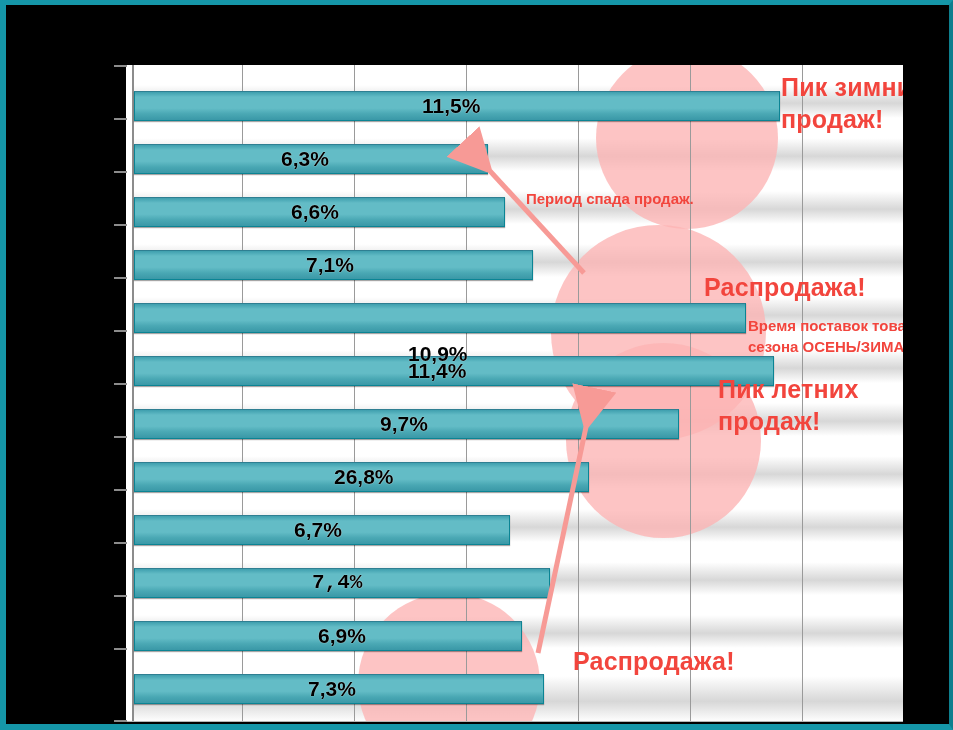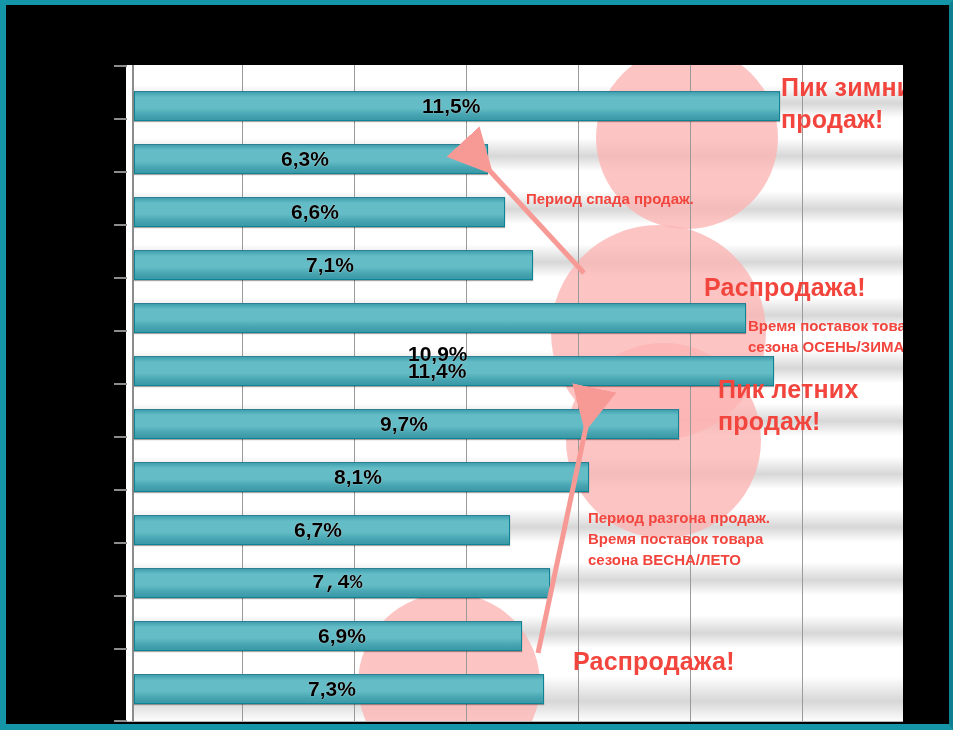--- a/index.html
+++ b/index.html
@@ -165,21 +165,21 @@
     <div class="bar" style="left:8px;top:556px;width:388px;"></div>
     <div class="bar" style="left:8px;top:609px;width:410px;"></div>
 
     <div class="bar-label" style="left:296px;top:26px;">11,5%</div>
     <div class="bar-label" style="left:155px;top:79px;">6,3%</div>
     <div class="bar-label" style="left:165px;top:132px;">6,6%</div>
     <div class="bar-label" style="left:180px;top:185px;">7,1%</div>
     <div class="bar-label" style="left:282px;top:232px;margin-top:42px;">10,9%</div>
     <div class="bar-label" style="left:282px;top:291px;">11,4%</div>
     <div class="bar-label" style="left:254px;top:344px;">9,7%</div>
-    <div class="bar-label" style="left:208px;top:397px;">8,1%</div>
+    <div class="bar-label" style="left:208px;top:397px;">26,8%</div>
     <div class="bar-label" style="left:168px;top:450px;">6,7%</div>
     <div class="bar-label" style="left:186px;top:503px;font-family:Liberation Mono, monospace;">7,4%</div>
     <div class="bar-label" style="left:172px;top:556px;margin-left:20px;">6,9%</div>
     <div class="bar-label" style="left:182px;top:609px;">7,3%</div>
 
     <svg class="arrow" width="140" height="130" style="left:340px;top:90px;">
       <defs>
         <marker id="ah1" markerWidth="9" markerHeight="9" refX="1" refY="4.5" orient="auto">
           <path d="M9,0 L0,4.5 L9,9 Z" fill="#f79a96"></path>
         </marker>
@@ -197,23 +197,20 @@
     </svg>
 
     <div class="ann big" style="left:655px;top:6px;">Пик зимних
 продаж!</div>
     <div class="ann small" style="left:400px;top:123px;">Период спада продаж.</div>
     <div class="ann big" style="left:578px;top:206px;">Распродажа!</div>
     <div class="ann small" style="left:622px;top:250px;">Время поставок товара
 сезона ОСЕНЬ/ЗИМА</div>
     <div class="ann big" style="left:592px;top:308px;">Пик летних
 продаж!</div>
-    <div class="ann small" style="left:462px;top:442px;">Период разгона продаж.
-Время поставок товара
-сезона ВЕСНА/ЛЕТО</div>
     <div class="ann big" style="left:447px;top:580px;">Распродажа!</div>
 
     <div class="black-cover"></div>
   </div>
 
   <div class="tick" style="top:60px;"></div>
   <div class="tick" style="top:113px;"></div>
   <div class="tick" style="top:166px;"></div>
   <div class="tick" style="top:219px;"></div>
   <div class="tick" style="top:272px;"></div>

